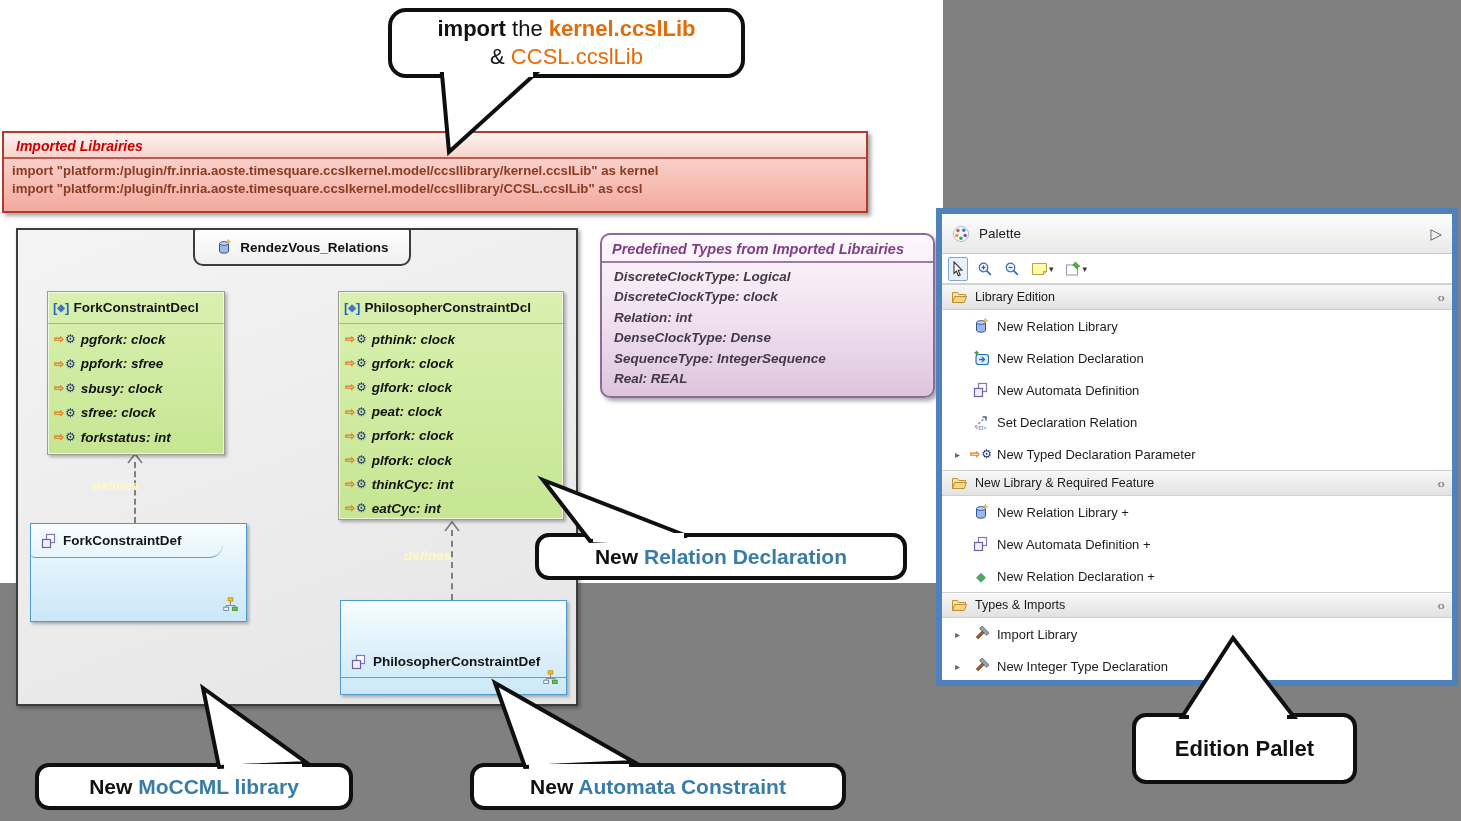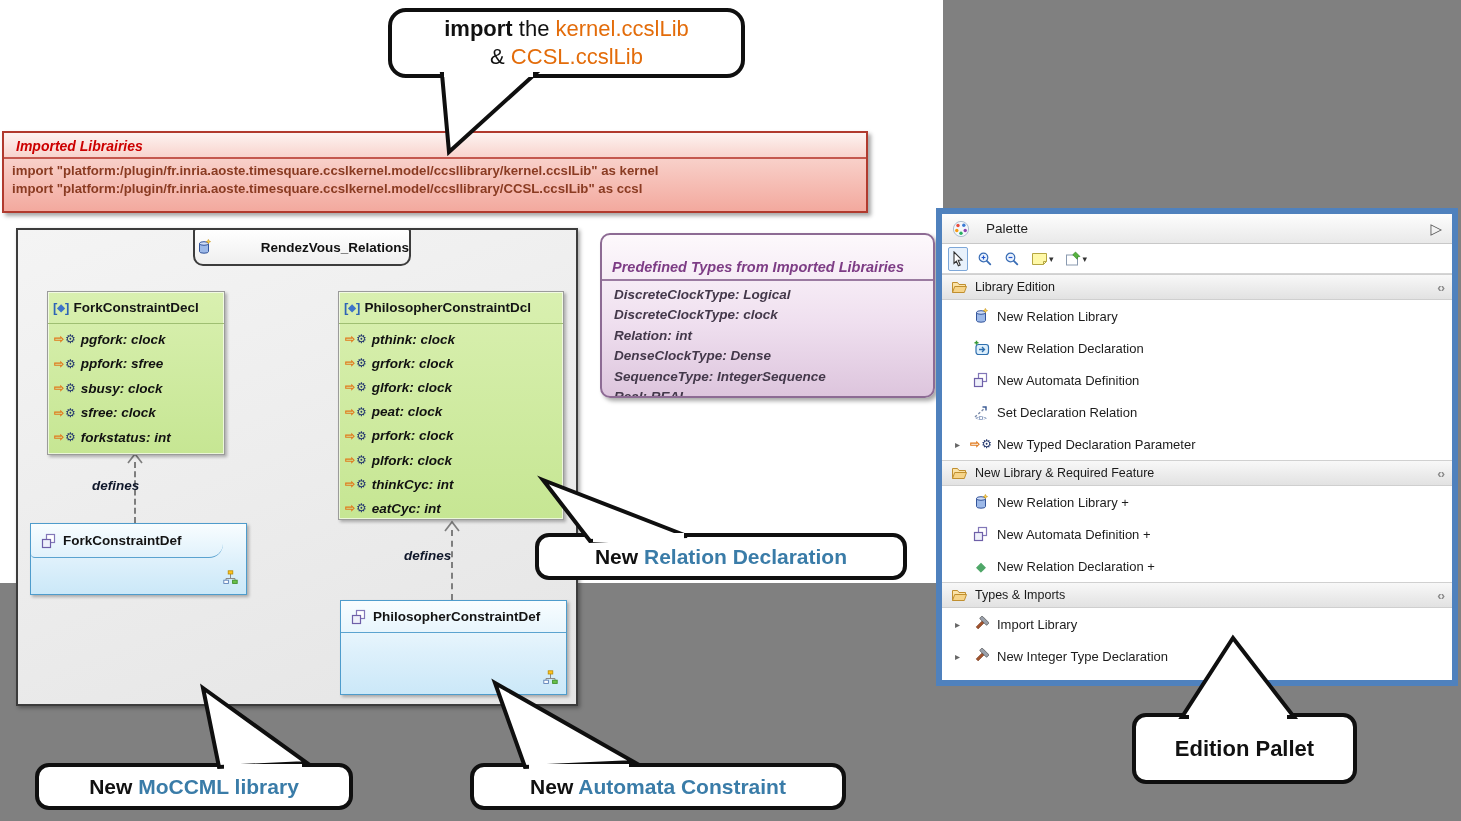--- a/index.html
+++ b/index.html
@@ -17,21 +17,21 @@
   #imported-box .ib-title { padding:5px 12px 3px; font-size:14px; font-weight:bold; font-style:italic;
     color:#cc0000; border-bottom:2px solid #c4584e; }
   #imported-box .ib-body { padding:3px 8px; }
   #imported-box .ib-line { font-size:13.2px; font-weight:bold; color:#8a3b22; line-height:17.5px; white-space:nowrap; }
 
   
   #frame { left:16px; top:228px; width:562px; height:478px; border:2px solid #3c3c3c;
     background:linear-gradient(160deg,#f4f4f4,#e5e5e5); box-shadow:2px 2px 4px rgba(0,0,0,.35); }
   #frame-tab { left:193px; top:228px; width:218px; height:38px; border:2px solid #3c3c3c;
     border-radius:3px 3px 10px 10px; background:linear-gradient(#ffffff,#efefef); z-index:3;
-    display:flex; align-items:center; justify-content:space-between; gap:7px; font-size:13.5px; font-weight:600; color:#111; }
+    display:flex; align-items:center; justify-content:center; gap:7px; font-size:13.5px; font-weight:600; color:#111; }
 
   
   .decl-box { border:1px solid #9b9b9b; background:linear-gradient(180deg,#d9f0b0 0%,#c6e693 100%);
     box-shadow:inset 0 0 0 1px rgba(255,255,255,.65), 2px 2px 3px rgba(0,0,0,.28); z-index:2; }
   .decl-head { height:32px; display:flex; align-items:center; padding-left:5px; gap:4px;
     border-bottom:1px solid #9fbf72; font-size:13.5px; font-weight:600; color:#141414; white-space:nowrap; }
   .bracket { color:#2e64b5; font-weight:bold; font-size:13px; }
   .diamond { color:#3f74c9; font-size:10px; vertical-align:1px; }
   .attr-row { display:flex; align-items:center; padding-left:6px; white-space:nowrap; }
   .attr-arrow { color:#e07b1f; font-weight:bold; font-size:12px; margin-right:1px; }
@@ -41,43 +41,43 @@
   #fork-decl .attr-row { height:24.5px; }
   #phil-decl { left:338px; top:291px; width:226px; height:229px; }
   #phil-decl .attr-row { height:24.2px; }
   #fork-decl .rows, #phil-decl .rows { padding-top:3px; }
 
   
   .def-box { border:1.5px solid #4e9ccc; background:linear-gradient(180deg,#f8fdff 0%,#ddf0fb 55%,#cbe8f8 100%);
     box-shadow:2px 2px 3px rgba(0,0,0,.28); z-index:2; }
   .def-head { display:flex; align-items:center; gap:5px; padding-left:9px;
     font-size:13.5px; font-weight:600; color:#141414; white-space:nowrap; }
-  #fork-def { left:30px; top:523px; width:217px; height:72px; }
+  #fork-def { left:30px; top:523px; width:217px; height:99px; }
   #fork-def .def-head { height:34px; width:192px; border-bottom:1.5px solid #5ba3d0;
     border-bottom-right-radius:14px; border-bottom-left-radius:4px; }
   #phil-def { left:340px; top:600px; width:227px; height:95px; }
-  #phil-def .def-head { height:32px; border-bottom:1.5px solid #5ba3d0; }
+  #phil-def .def-head { height:32px; border-bottom:1.5px solid #5ba3d0;margin-top:45px; }
   .tree-ico { position:absolute; right:7px; bottom:5px; }
 
   
   .dashline { border-left:2px dashed #7e7e7e; width:0; z-index:1; }
-  .edge-label { font-size:13.5px; font-style:italic; font-weight:600; color:#0f172a; z-index:2; }
+  .edge-label { font-size:13.5px; font-style:italic; font-weight:600; color:#fef9c3; z-index:2; }
 
   
   #predef-box { left:600px; top:233px; width:335px; height:165px; border:2px solid #8d6b94; border-radius:10px;
     background:linear-gradient(180deg,#fdf9fc 0%,#efdfef 55%,#ddc5dd 100%);
     box-shadow:3px 3px 4px rgba(0,0,0,.35); overflow:hidden; }
-  #predef-box .pd-title { padding:24px 10px 4px; font-size:14.5px; font-weight:bold; font-style:italic;
+  #predef-box .pd-title { padding:6px 10px 4px; font-size:14.5px; font-weight:bold; font-style:italic;
     color:#7d3c85; border-bottom:2px solid #9a7aa0; }
   #predef-box .pd-body { padding:4px 12px; }
   #predef-box .pd-line { font-size:13.5px; font-style:italic; font-weight:600; color:#43384a; line-height:20.4px; white-space:nowrap; }
 
   
   #palette { left:936px; top:208px; width:522px; height:478px; border:6px solid #4f81bd; background:#fff; }
-  #palette-header { height:30px; display:flex; align-items:center; gap:16px; padding:0 10px;
+  #palette-header { height:40px; display:flex; align-items:center; gap:9px; padding:0 10px;
     background:linear-gradient(#fdfdfd,#e9e9e9); border-bottom:1px solid #c8c8c8; font-size:13.5px; color:#1c1c1c; }
   #palette-header .spacer { flex:1; }
   .collapse-glyph { color:#555; font-size:15px; }
   #palette-toolbar { height:30px; display:flex; align-items:center; gap:7px; padding:0 6px; border-bottom:1px solid #d5d5d5; }
   .tool-btn { display:flex; align-items:center; justify-content:center; height:24px; padding:0 2px; cursor:pointer; }
   .tool-btn.pressed { border:1px solid #7da7d8; background:#e8f1fb; border-radius:2px; }
   .caret { font-size:9px; color:#333; margin-left:1px; }
   .pal-section-head { height:24px; display:flex; align-items:center; gap:7px; padding:12px 8px;
     background:linear-gradient(#f8f8f8,#e2e2e2); border-top:1px solid #d0d0d0; border-bottom:1px solid #cfcfcf;
     font-size:12.5px; color:#1a1a1a; cursor:pointer; }
@@ -456,21 +456,21 @@
             <rect x="3" y="1.5" width="10" height="3.6" rx="1" fill="#9aa0aa" stroke="#555" stroke-width="0.7"></rect>
           </g>
         </svg>
       </span>
       <span>New Integer Type Declaration</span>
     </div>
   </div>
 
   <div class="bubble" id="import-callout">
     <div>
-      <span style="font-weight:bold">import</span><span style="font-weight:normal"> the </span><span class="orange" style="font-weight:normal">kernel.ccslLib</span><br>
+      <span style="font-weight:bold">import</span><span style="font-weight:normal"> the </span><span class="orange" style="font-weight:bold">kernel.ccslLib</span><br>
       <span style="font-weight:normal">&amp; </span><span class="orange" style="font-weight:normal">CCSL.ccslLib</span>
     </div>
   </div>
   <svg class="tail" style="left:428px; top:64px;" width="120" height="92">
     <polygon points="14,10 107,10 21,88" fill="#ffffff" stroke="#0f0f0f" stroke-width="4"></polygon>
     <rect x="16" y="0" width="89" height="13" fill="#ffffff"></rect>
   </svg>
 
   <div class="bubble" id="reldecl-callout">
     <div><span>New </span><span class="hl">Relation Declaration</span></div>

